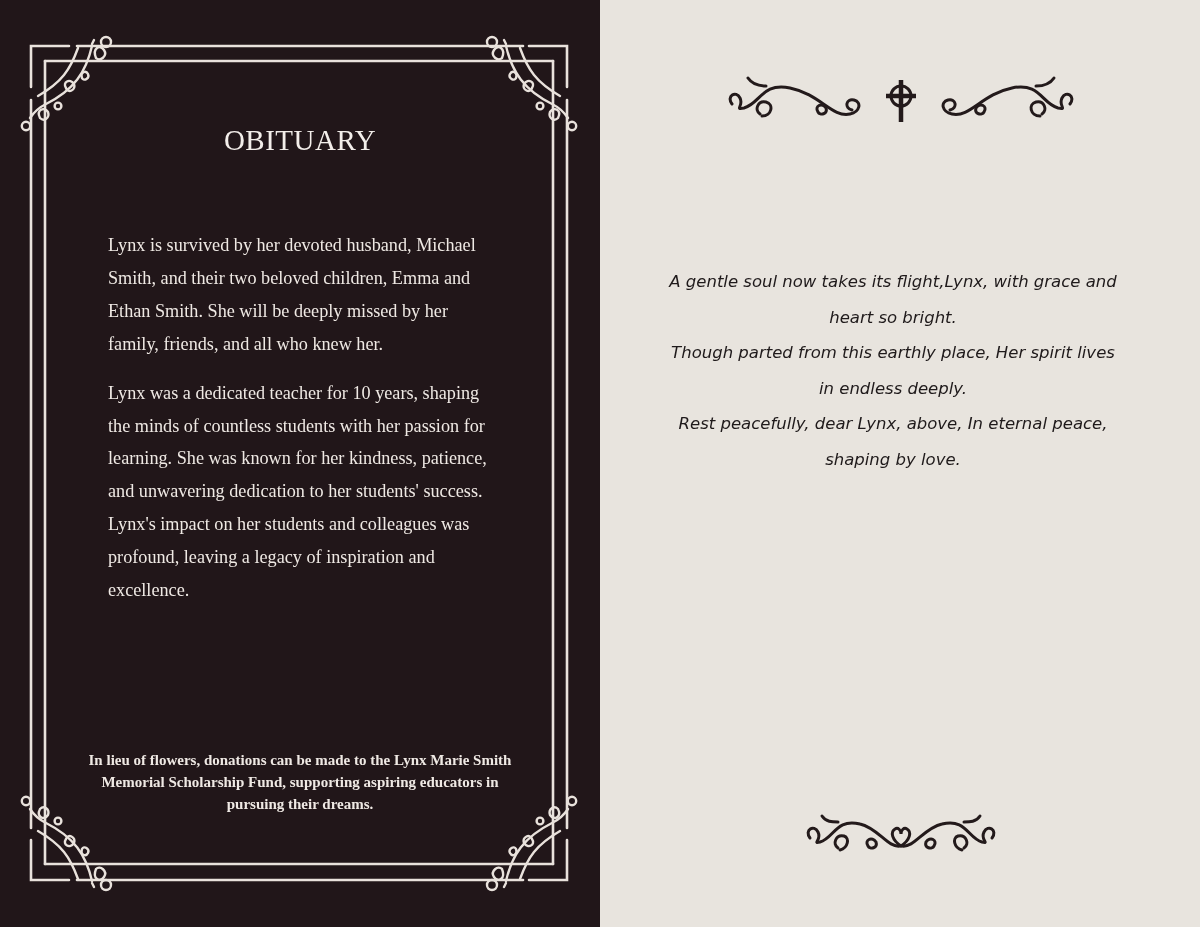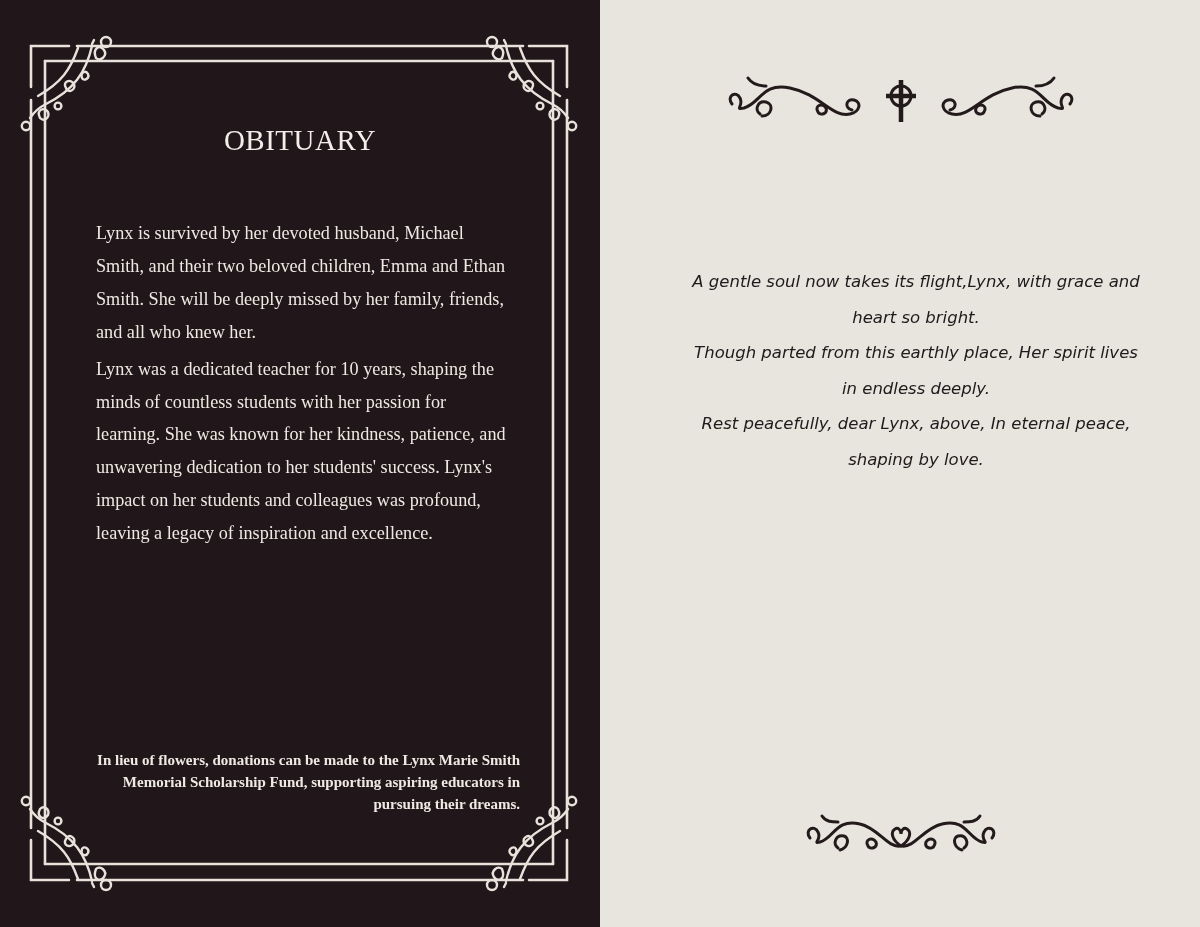--- a/index.html
+++ b/index.html
@@ -2,23 +2,23 @@
 <html><head>
   <meta charset="utf-8">
   <style>
     html, body { margin: 0; padding: 0; }
     body { width: 1200px; height: 927px; position: relative; overflow: hidden; font-family: "Liberation Serif", serif; }
     .left-page { position: absolute; left: 0; top: 0; width: 600px; height: 927px; background: #211619; }
     .right-page { position: absolute; left: 600px; top: 0; width: 600px; height: 927px; background: #e8e4de; }
     .frame { position: absolute; left: 0; top: 0; width: 600px; height: 927px; pointer-events: none; }
     .title { position: absolute; left: 0; width: 600px; top: 124px; text-align: center; color: #f3eeea; font-family: "Liberation Serif", serif; font-size: 29px; letter-spacing: 0.5px; }
     .body-text { position: absolute; left: 92px; top: 213px; width: 420px; color: #efe9e4; font-family: "Liberation Serif", serif; font-size: 18.2px; line-height: 32.9px; }
-    .body-text p { margin: 4px; }
-    .donation { position: absolute; left: 80px; width: 440px; top: 749px; text-align: right; color: #efe9e4; font-family: "Liberation Serif", serif; font-weight: bold; font-size: 15px; line-height: 22px; }
-    .poem { position: absolute; left: 684px; width: 464px; top: 264px; text-align: center; color: #1f1a1b; font-family: "DejaVu Sans", sans-serif; font-style: italic; font-size: 16.5px; line-height: 35.5px; }
+    .body-text p { margin: 16px; }
+    .donation { position: absolute; left: 80px; width: 440px; top: 749px; text-align: center; color: #efe9e4; font-family: "Liberation Serif", serif; font-weight: bold; font-size: 15px; line-height: 22px; }
+    .poem { position: absolute; left: 661px; width: 464px; top: 264px; text-align: center; color: #1f1a1b; font-family: "DejaVu Sans", sans-serif; font-style: italic; font-size: 16.5px; line-height: 35.5px; }
     .poem p { margin: 0; }
     .ornament { position: absolute; }
   </style>
 </head>
 <body>
 
 <div class="left-page">
   <svg class="frame" viewBox="0 0 600 927" width="600" height="927">
     <g fill="none" stroke="#e9e2dc" stroke-width="2.6" stroke-linecap="round">
 

